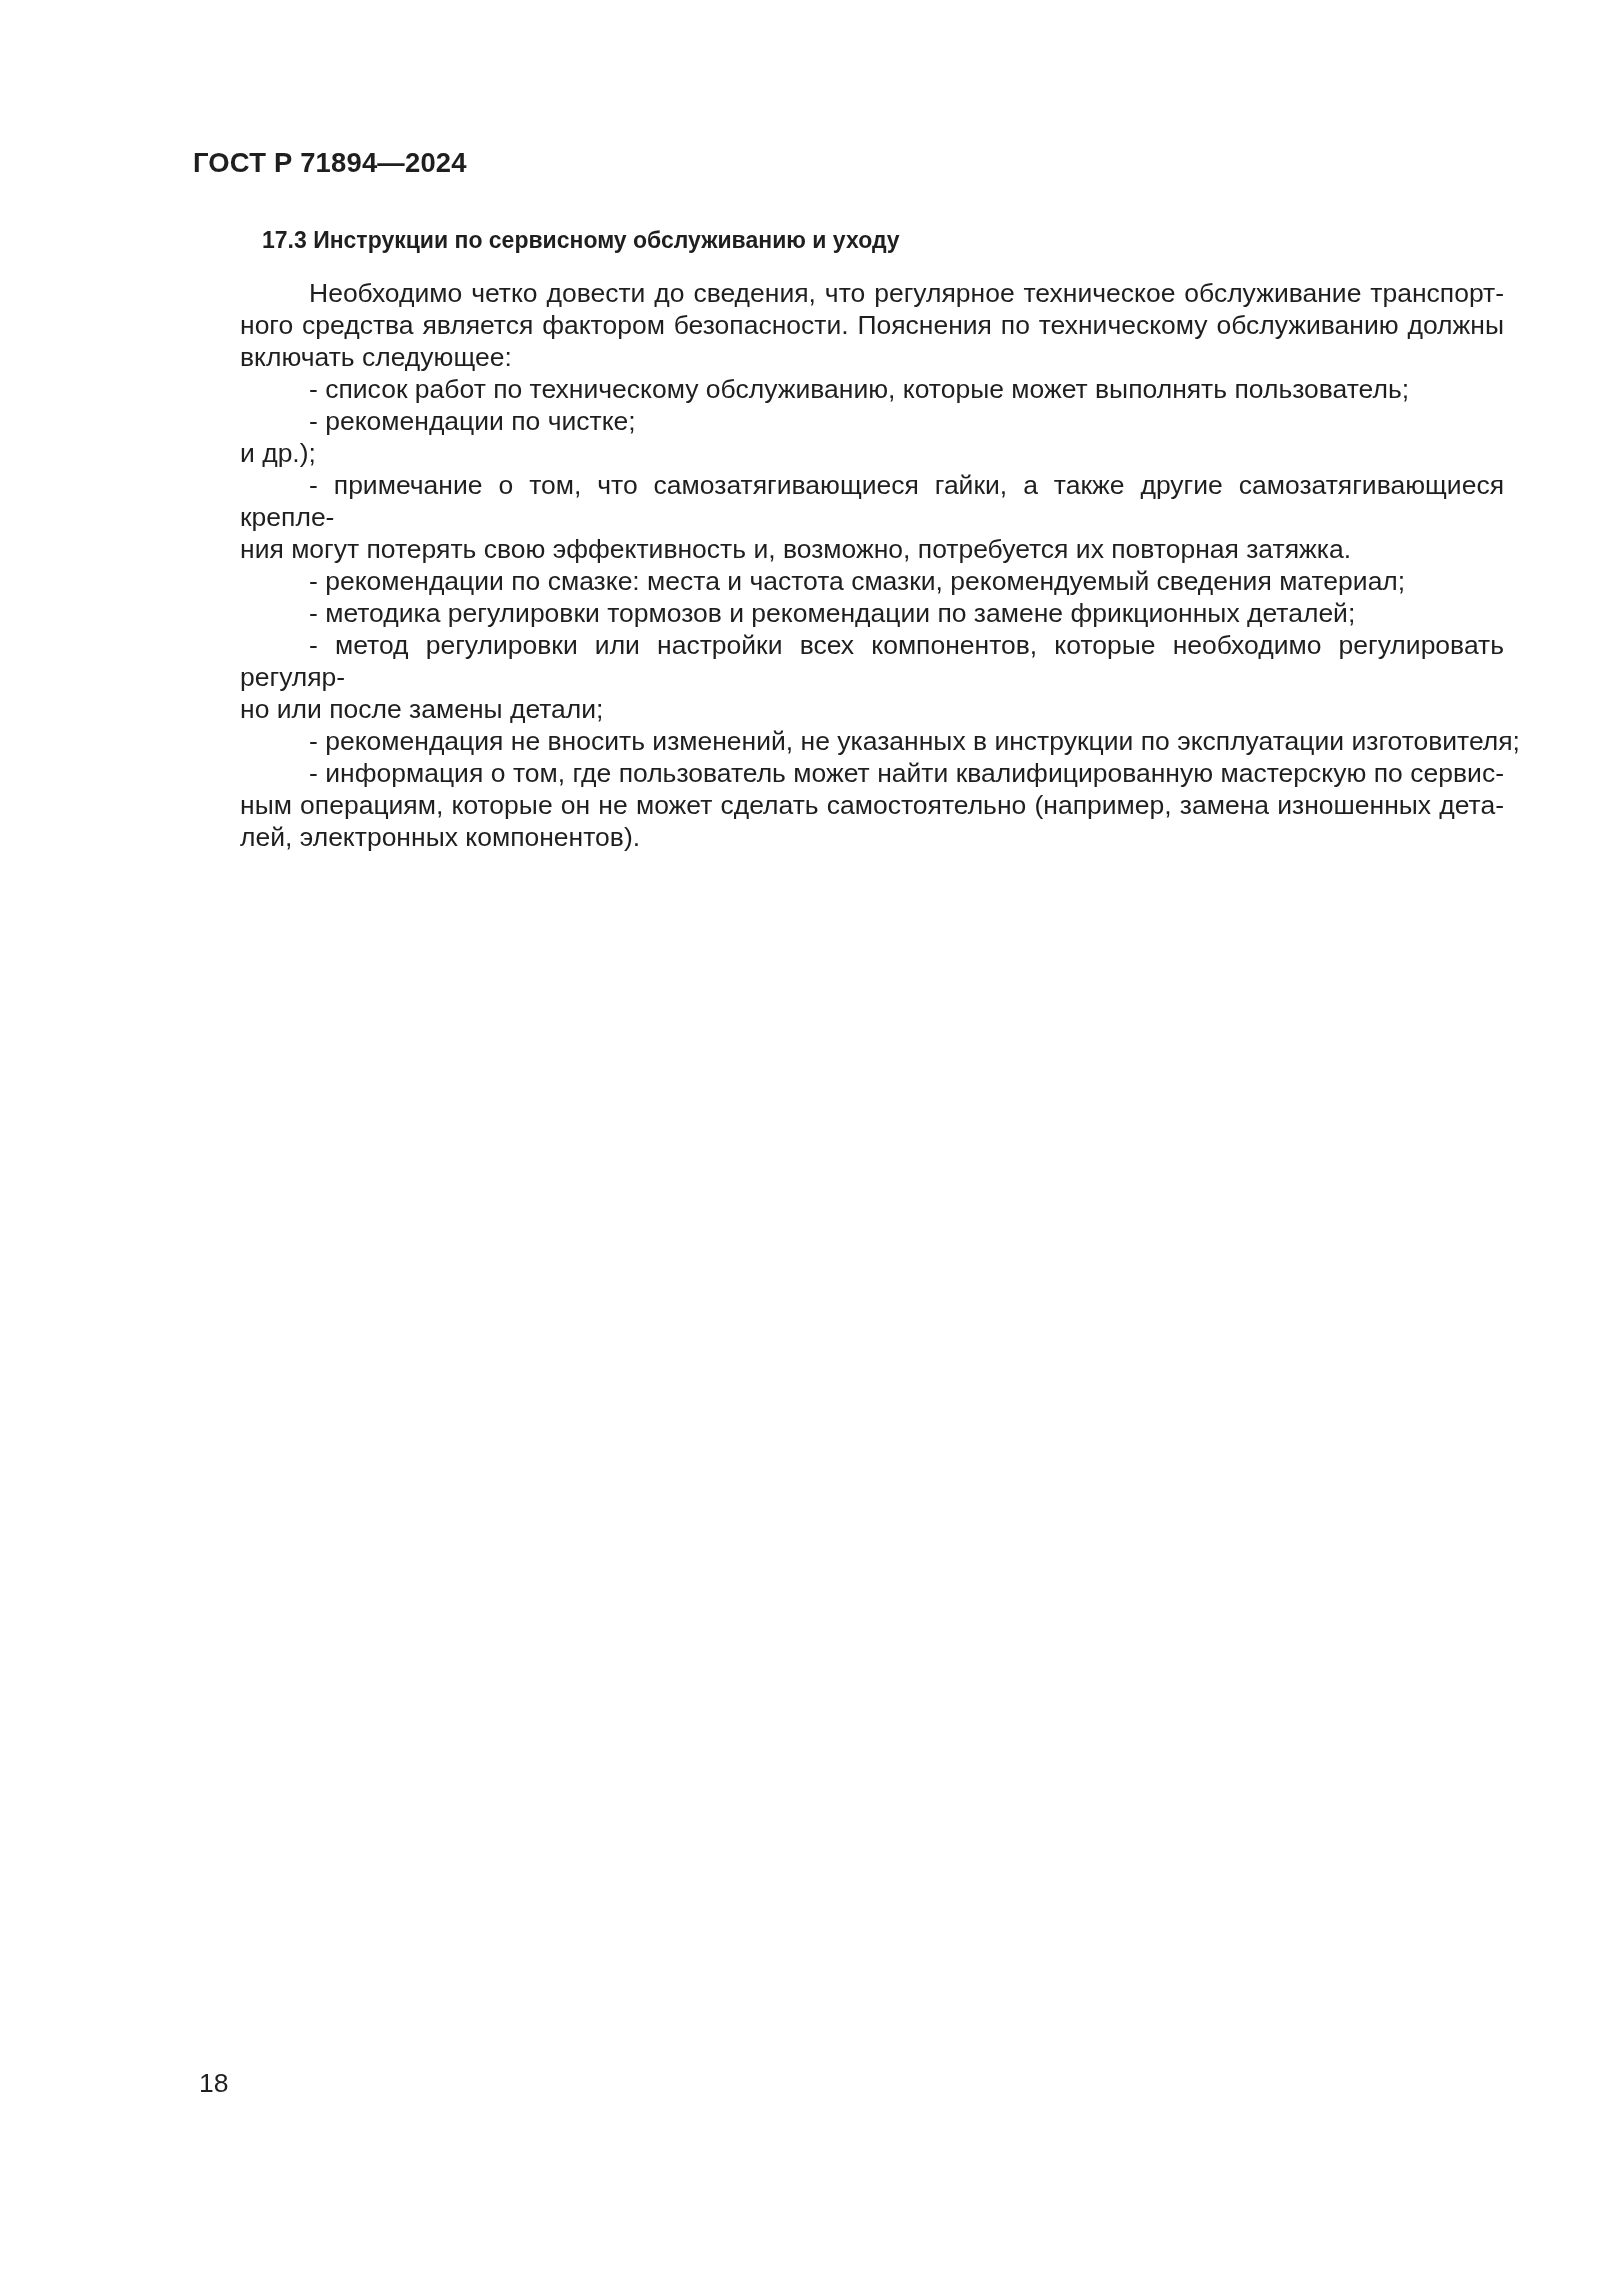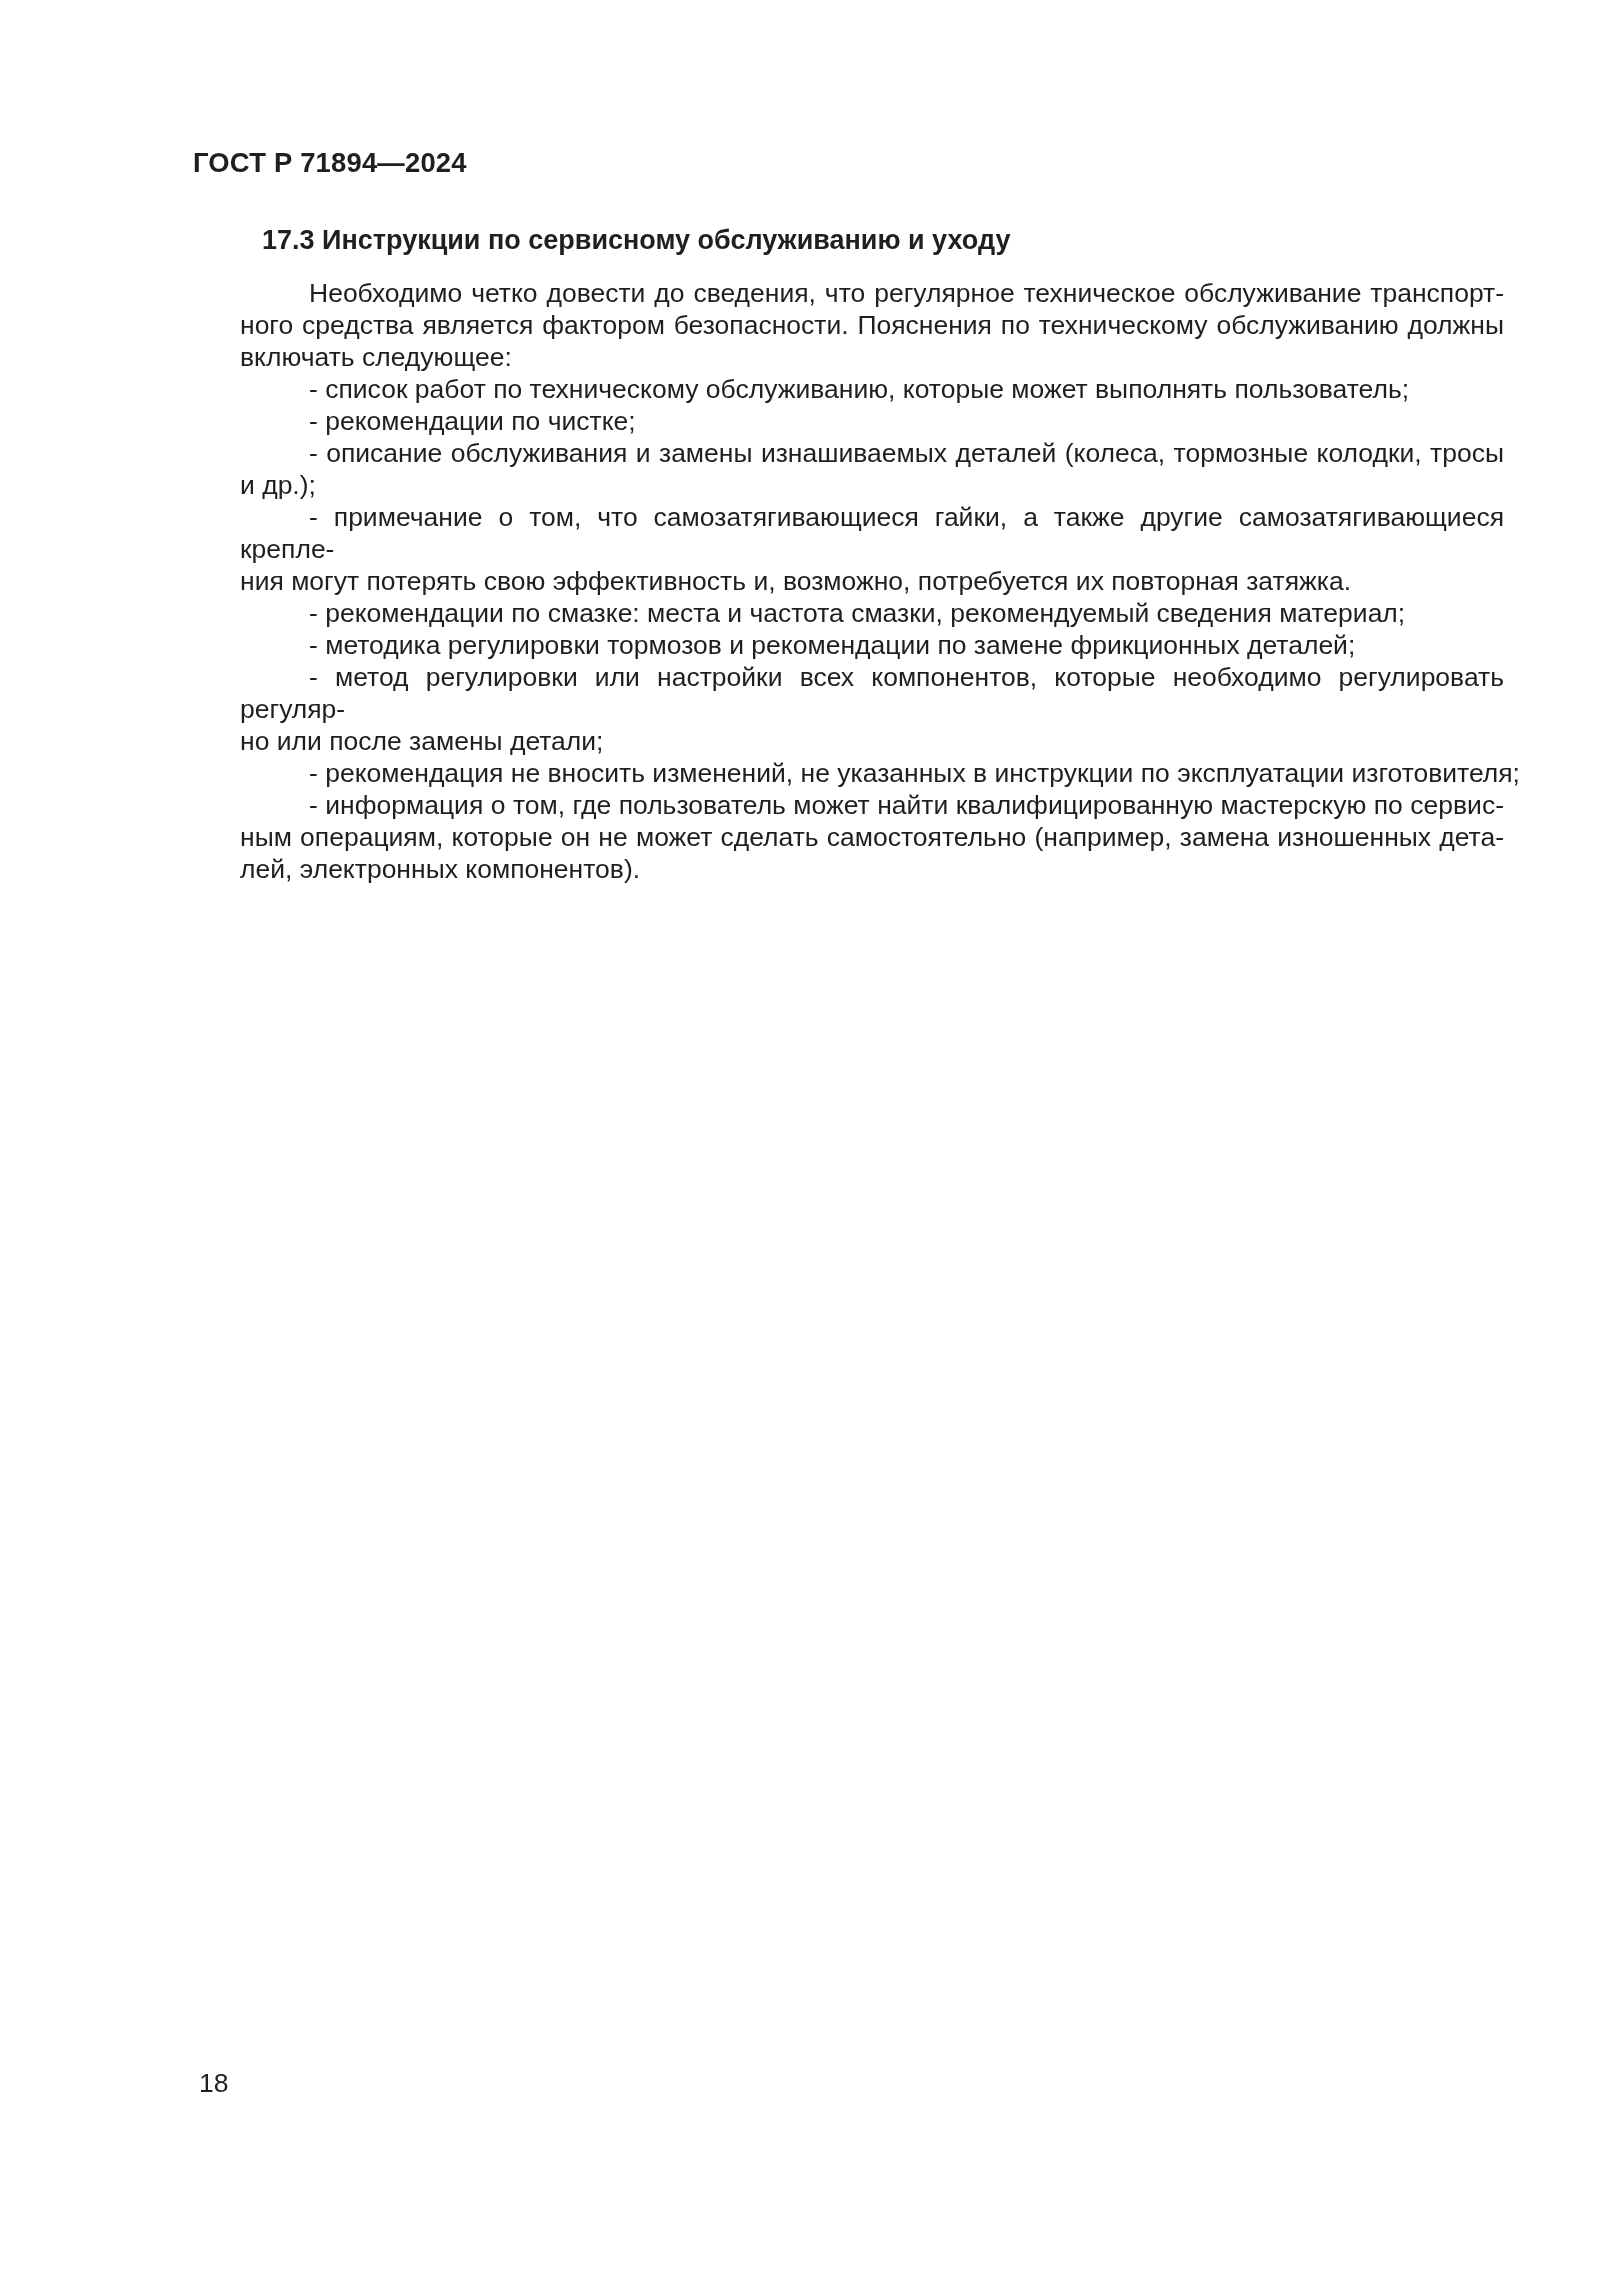--- a/index.html
+++ b/index.html
@@ -24,21 +24,21 @@
     font-weight: bold;
     line-height: 32px;
     letter-spacing: 0.2px;
     white-space: nowrap;
   }
   .section-heading {
     position: absolute;
     left: 262px;
     top: 224px;
     margin: 0;
-    font-size: 27px;
+    font-size: 23px;
     font-weight: bold;
     line-height: 32px;
     white-space: nowrap;
   }
   .body-block {
     position: absolute;
     left: 193px;
     top: 277px;
     width: 1311px;
   }
@@ -80,21 +80,20 @@
   <div class="running-header">ГОСТ Р 71894—2024</div>
 
   <h2 class="section-heading">17.3 Инструкции по сервисному обслуживанию и уходу</h2>
 
   <div class="body-block">
     <div class="ln ind str">Необходимо четко довести до сведения, что регулярное техническое обслуживание транспорт-</div>
     <div class="ln str">ного средства является фактором безопасности. Пояснения по техническому обслуживанию должны</div>
     <div class="ln">включать следующее:</div>
     <div class="ln ind">- список работ по техническому обслуживанию, которые может выполнять пользователь;</div>
     <div class="ln ind">- рекомендации по чистке;</div>
-    <div class="ln ind str">- описание обслуживания и замены изнашиваемых деталей (колеса, тормозные колодки, тросы</div>
     <div class="ln">и др.);</div>
     <div class="ln ind str">- примечание о том, что самозатягивающиеся гайки, а также другие самозатягивающиеся крепле-</div>
     <div class="ln">ния могут потерять свою эффективность и, возможно, потребуется их повторная затяжка.</div>
 
 
     <div class="ln ind">- рекомендации по смазке: места и частота смазки, рекомендуемый сведения материал;</div>
     <div class="ln ind">- методика регулировки тормозов и рекомендации по замене фрикционных деталей;</div>
     <div class="ln ind str">- метод регулировки или настройки всех компонентов, которые необходимо регулировать регуляр-</div>
     <div class="ln">но или после замены детали;</div>
     <div class="ln ind">- рекомендация не вносить изменений, не указанных в инструкции по эксплуатации изготовителя;</div>

